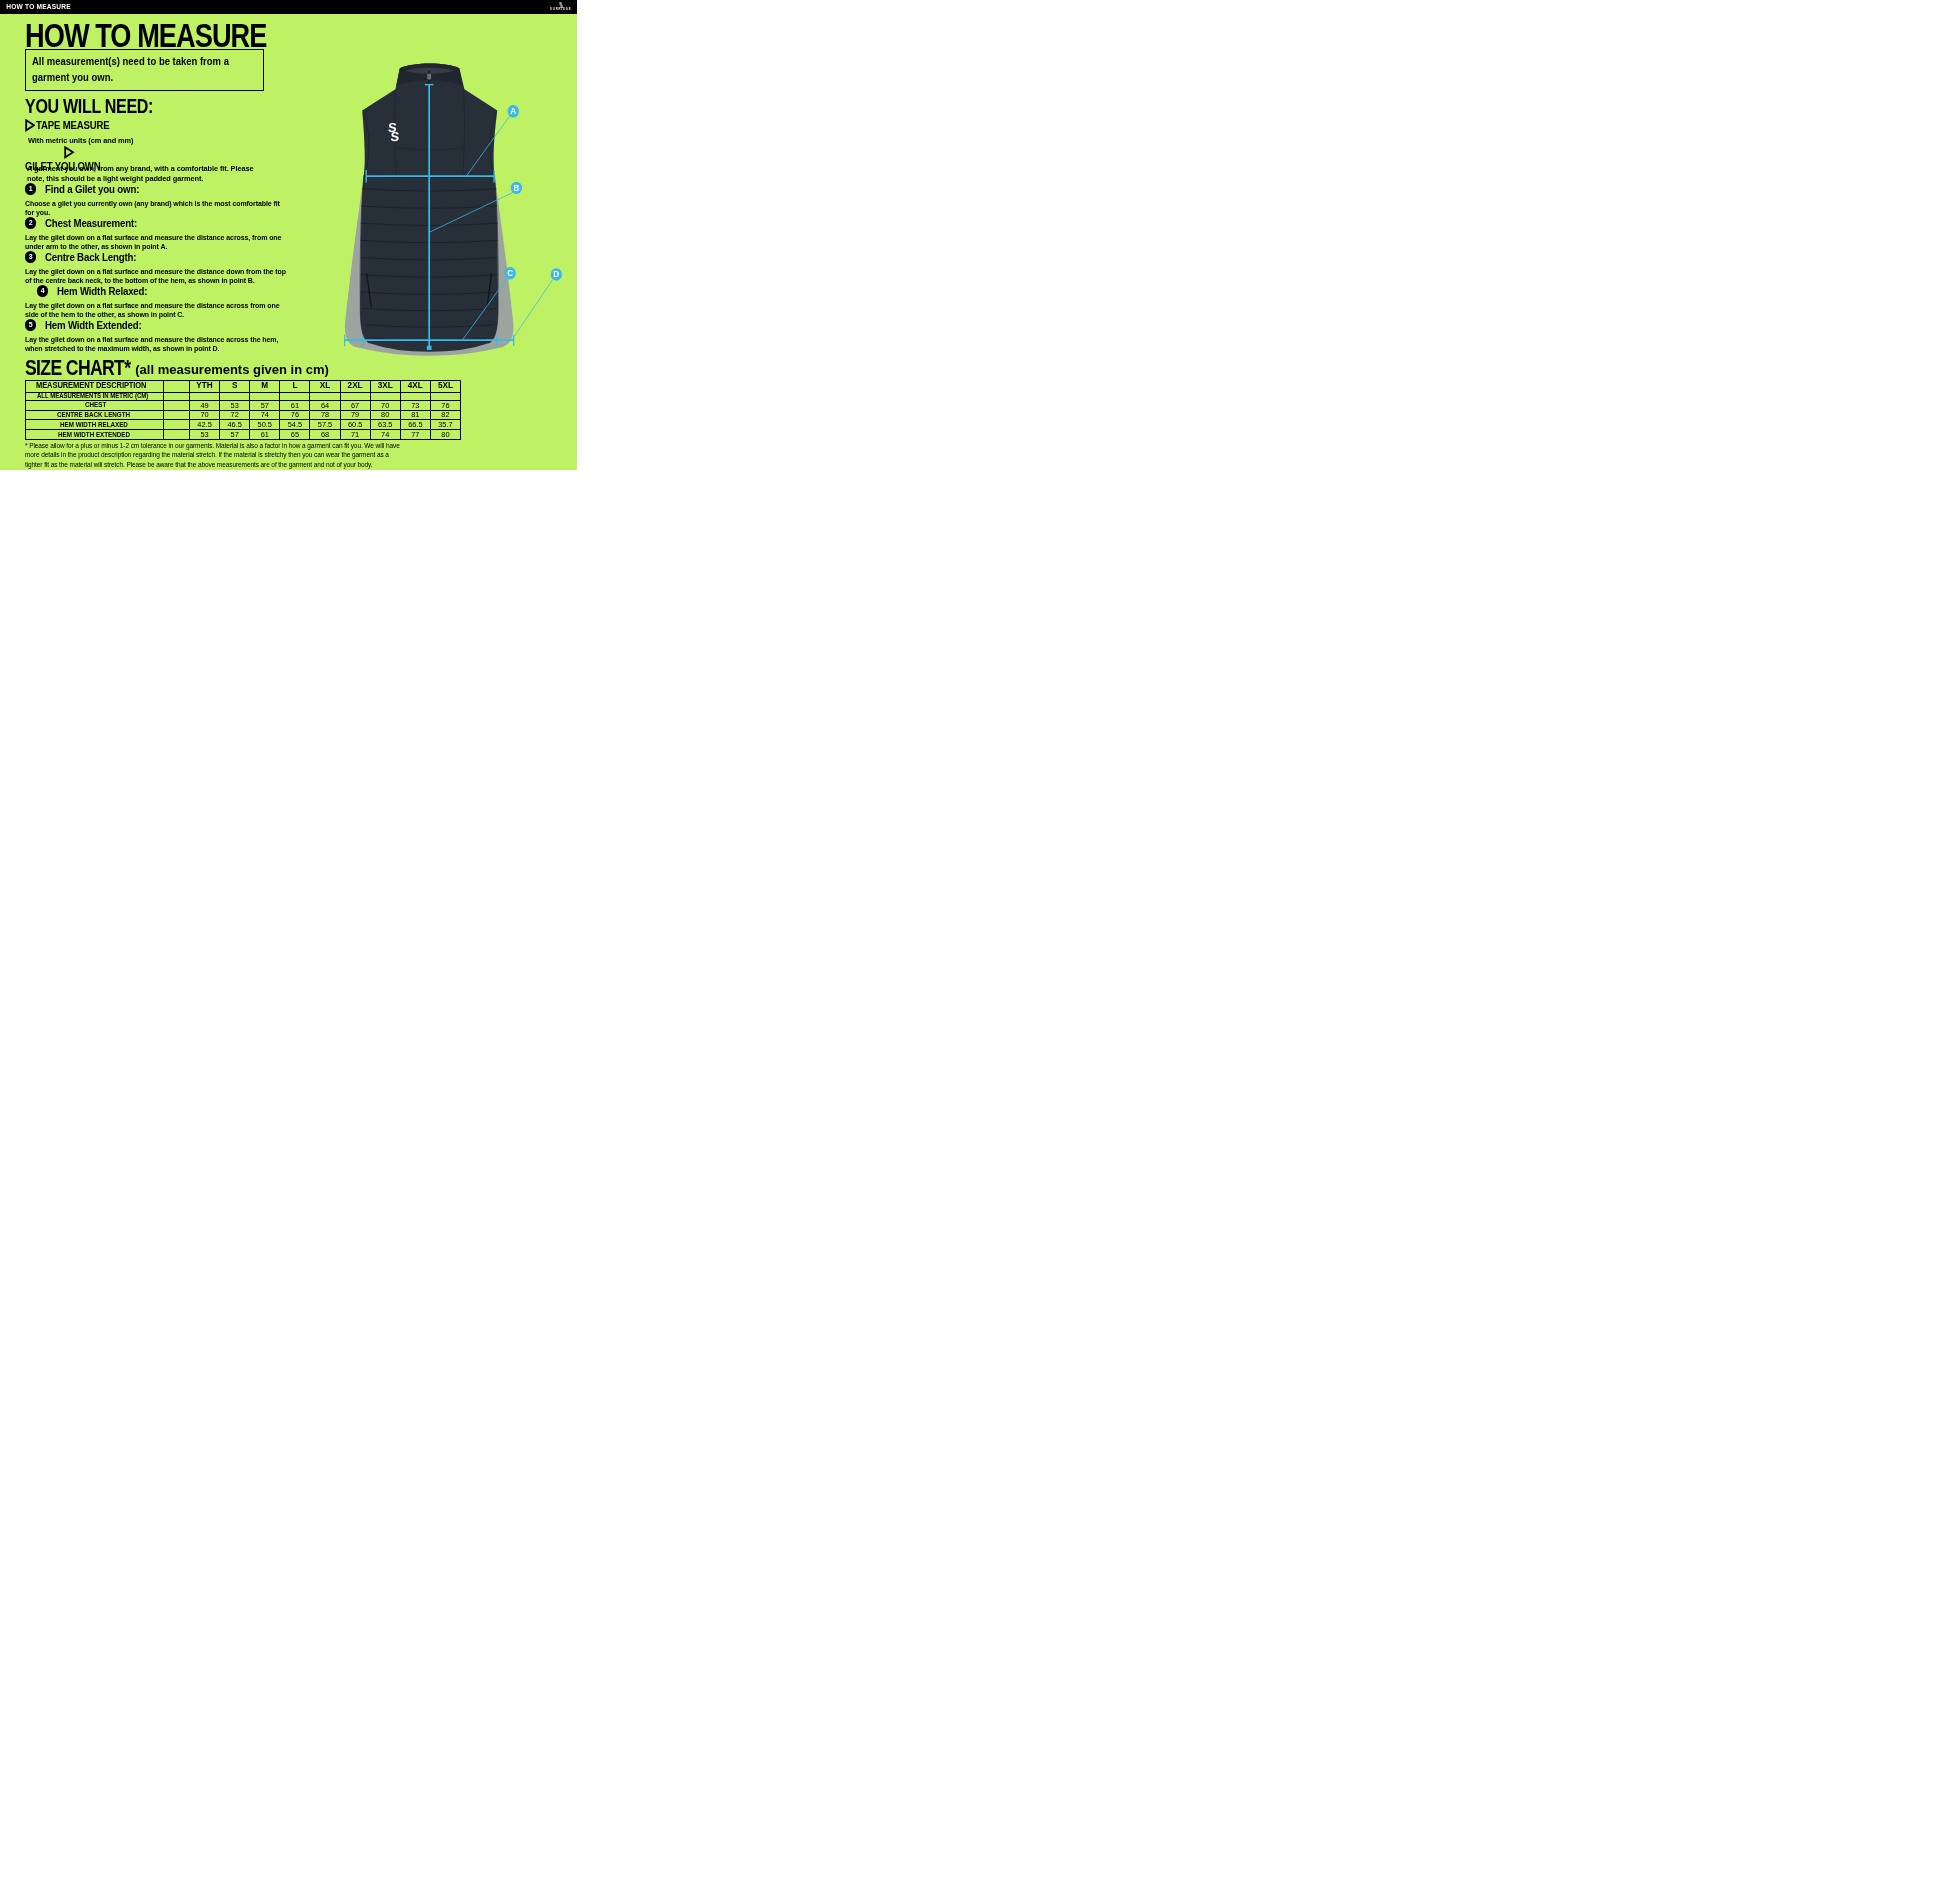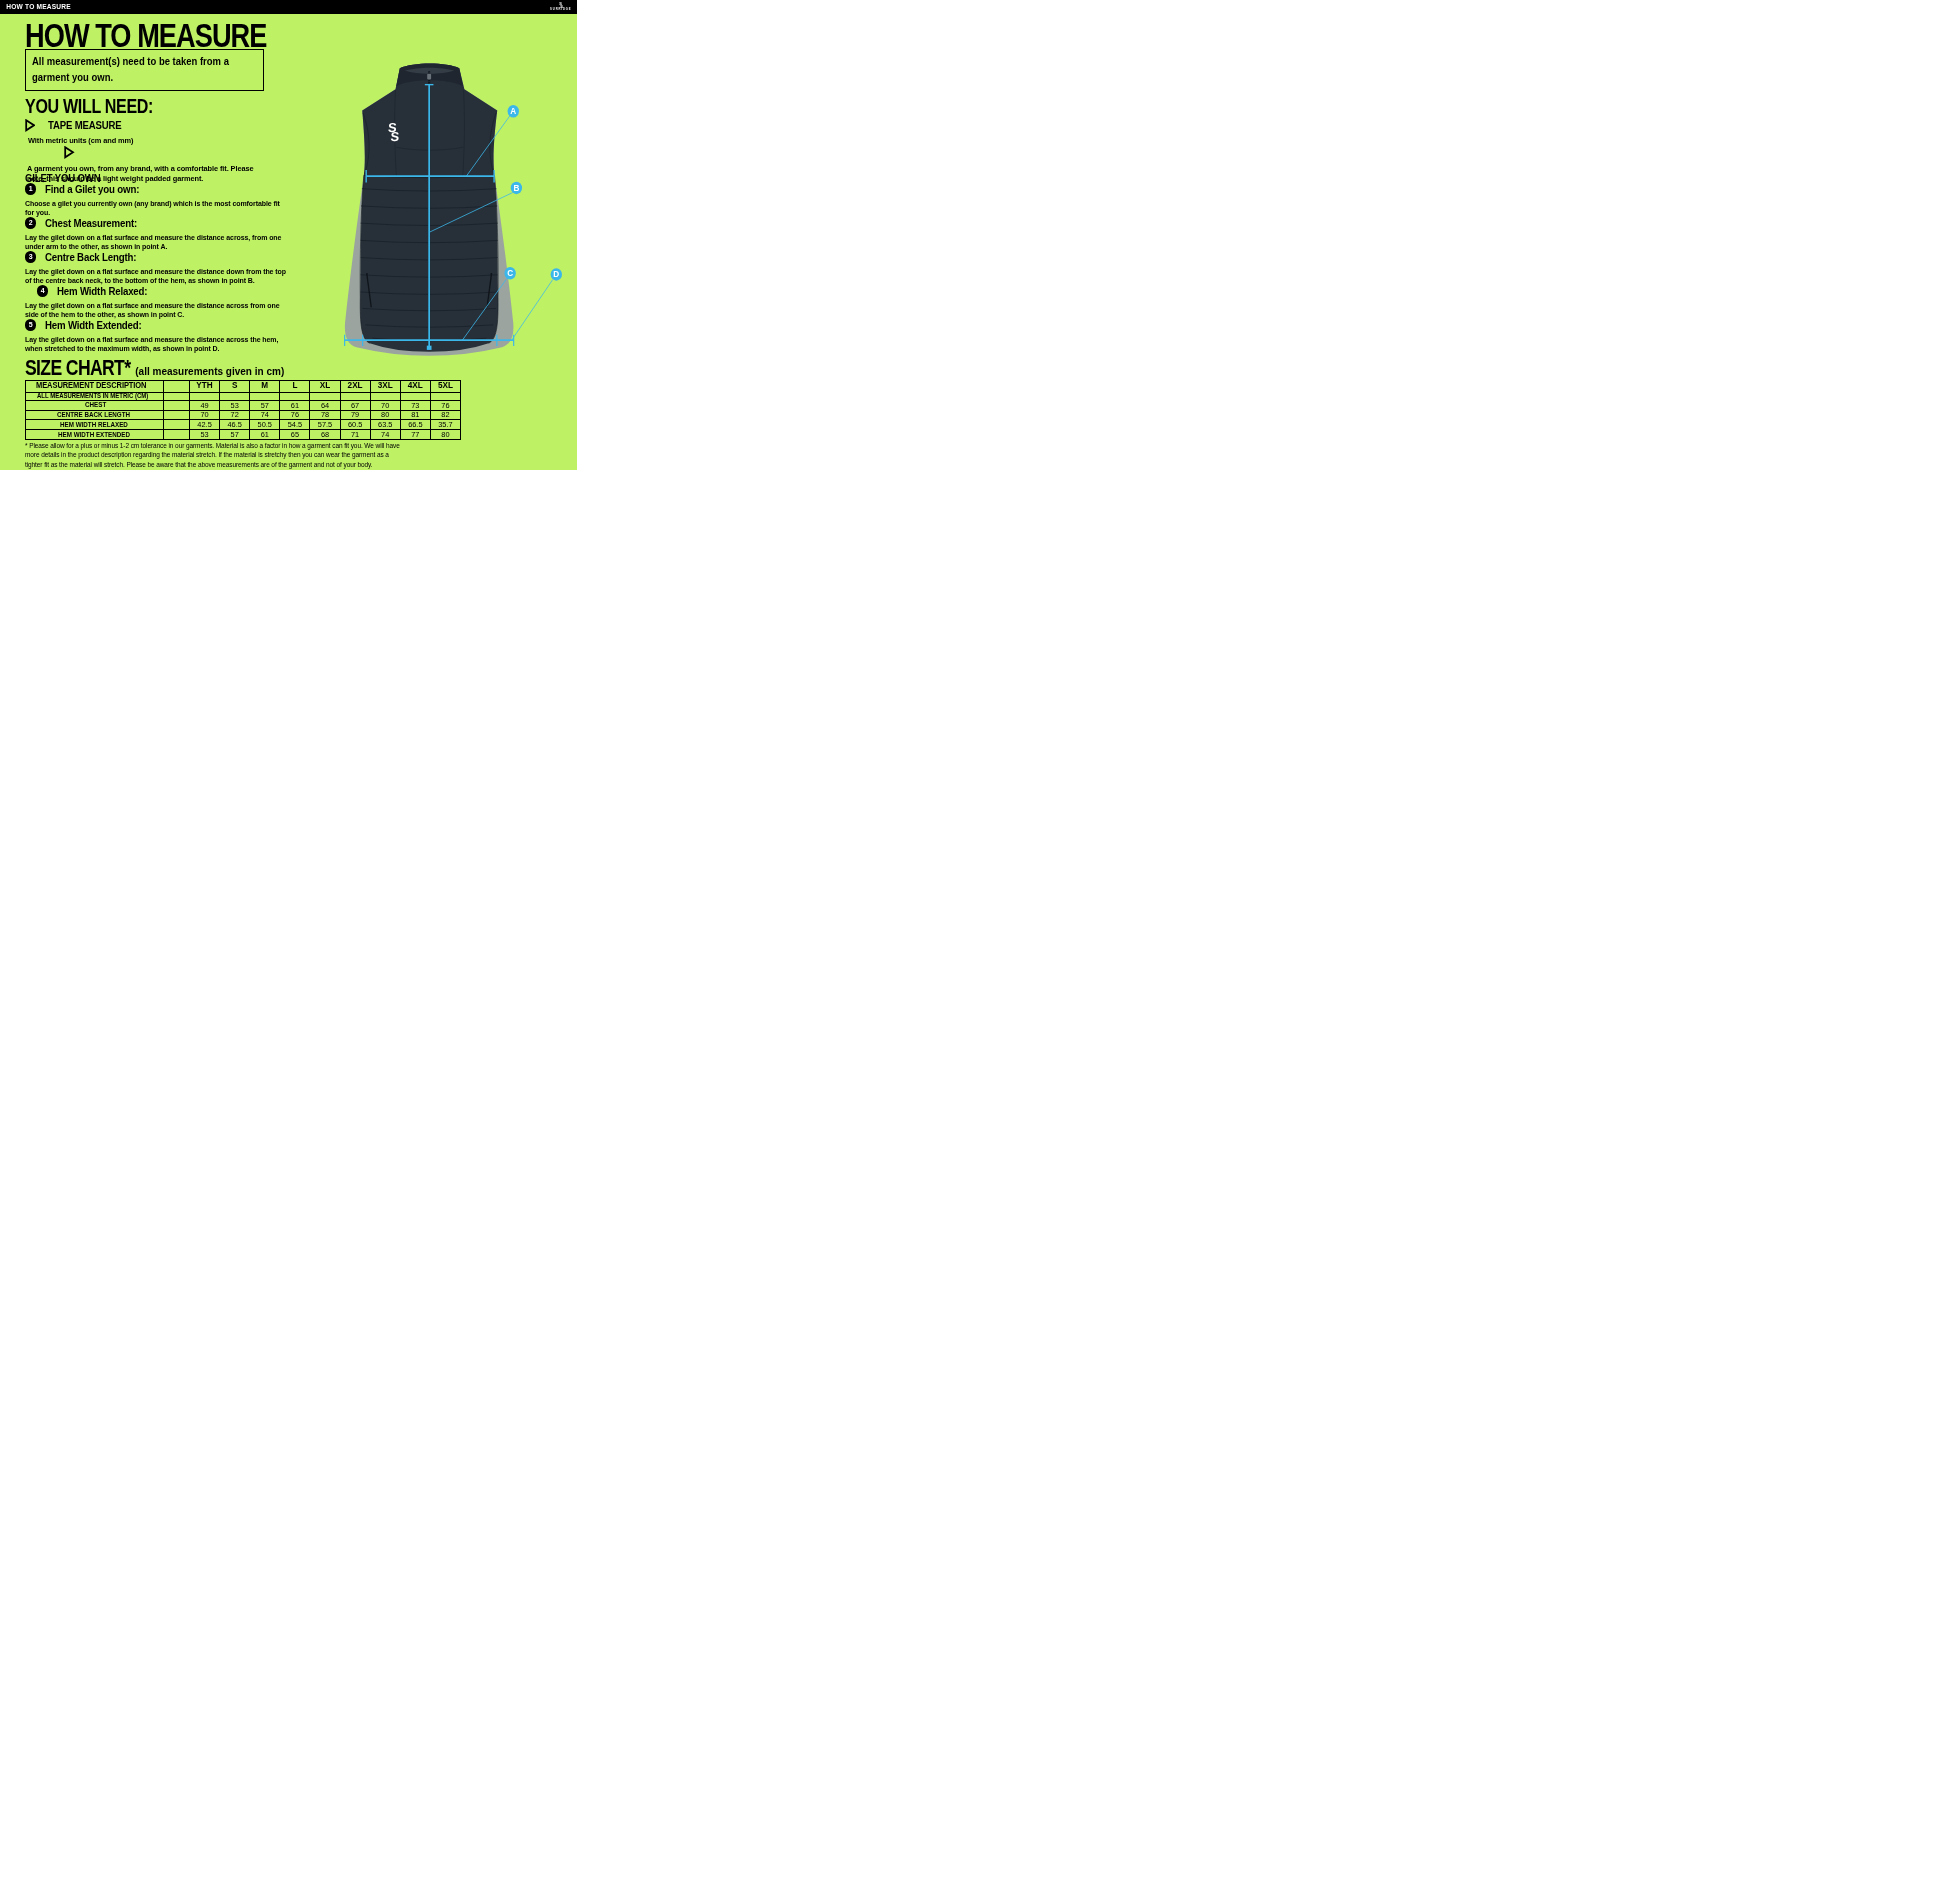--- a/index.html
+++ b/index.html
@@ -27,39 +27,39 @@
   
   .h1{position:absolute;left:25px;top:18px;font-size:34px;line-height:1;font-weight:bold;
       letter-spacing:-1.2px;transform:scaleX(.80);transform-origin:left top;white-space:nowrap;}
   #notice-box{position:absolute;left:25px;top:49px;width:239px;height:42px;border:1.2px solid #000;
       padding:4.3px 6.3px;}
   #notice-box .txt{font-size:10.2px;font-weight:bold;line-height:1.5;white-space:pre-line;
       transform:scaleX(.93);transform-origin:left top;width:250px;}
   .ywn{position:absolute;left:25px;top:97px;font-size:19.6px;font-weight:bold;line-height:1;
       letter-spacing:-0.4px;transform:scaleX(.82);transform-origin:left top;white-space:nowrap;}
 
-  .need-item{position:absolute;left:25px;display:flex;align-items:center;gap:13px;}
+  .need-item{position:absolute;left:25px;display:flex;align-items:center;gap:1px;}
   .need-item .ttl{font-size:11.3px;font-weight:bold;letter-spacing:-0.2px;transform:scaleX(.85);transform-origin:left center;white-space:nowrap;}
   .need-desc{position:absolute;font-size:7.8px;font-weight:bold;letter-spacing:-0.1px;white-space:pre-line;
       transform:scaleX(.95);transform-origin:left top;width:352px;line-height:1.25;}
   .tri-icon{display:block;}
 
   
   .step-head{position:absolute;left:25px;display:flex;align-items:center;gap:9px;}
   .step-num{width:11.3px;height:11.3px;border-radius:50%;background:#000;color:#fff;
       display:flex;align-items:center;justify-content:center;font-size:7px;font-weight:bold;flex:0 0 11.3px;}
   .step-title{font-size:11px;font-weight:bold;letter-spacing:-0.2px;transform:scaleX(.88);transform-origin:left center;white-space:nowrap;}
   .step-body{position:absolute;left:25px;width:383px;font-size:7.4px;font-weight:bold;letter-spacing:-0.1px;
       line-height:1.24;white-space:pre-line;transform:scaleX(.95);transform-origin:left top;}
 
   
   #sizechart-head{position:absolute;left:25px;top:358px;display:flex;align-items:flex-end;}
   #sizechart-head .big{font-size:22px;font-weight:bold;line-height:.95;letter-spacing:-0.8px;
       transform:scaleX(.80);transform-origin:left bottom;white-space:nowrap;}
-  #sizechart-head .sub{font-size:10px;font-weight:bold;margin-left:-21.5px;padding-bottom:2px;white-space:nowrap;}
+  #sizechart-head .sub{font-size:13px;font-weight:bold;margin-left:-21.5px;padding-bottom:2px;white-space:nowrap;}
 
   table.sizetable{position:absolute;left:25px;top:380px;width:436px;border-collapse:collapse;
       table-layout:fixed;border:1.2px solid #000;}
   table.sizetable td{border:0.6px solid #000;border-top-width:1px;border-bottom-width:1px;
       text-align:center;vertical-align:middle;line-height:1;overflow:hidden;}
   tr.hrow td{height:11.7px;font-size:8.2px;font-weight:bold;}
   tr.mrow td{height:8.2px;}
   tr.drow td{height:9.8px;font-size:7.4px;font-weight:normal;}
   td.desc{text-align:left;padding-left:2.7px;}
   .desc-h{font-size:8.2px;font-weight:bold;letter-spacing:-0.1px;display:inline-block;transform:scaleX(.92);transform-origin:left center;white-space:nowrap;}

